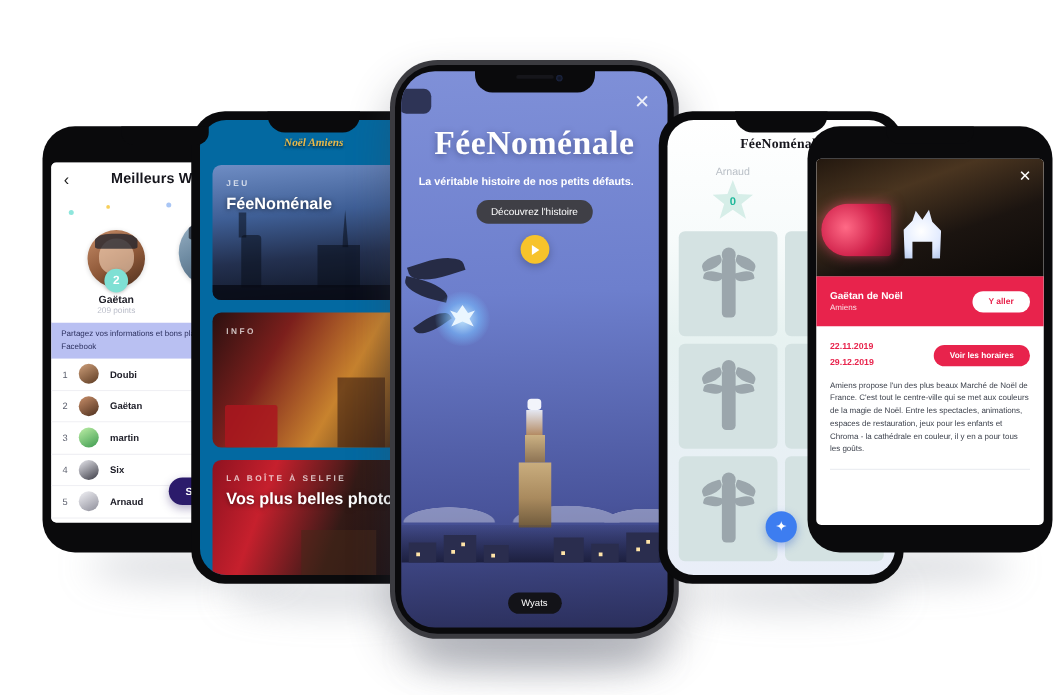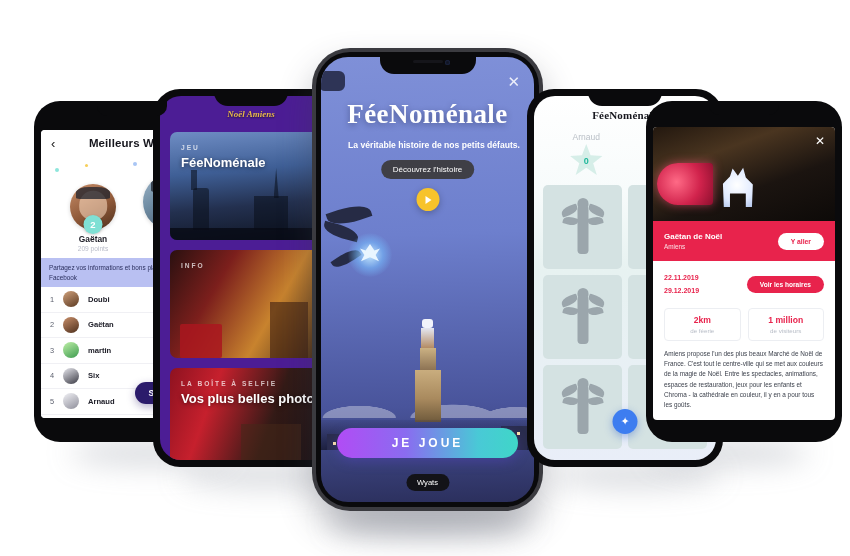--- a/index.html
+++ b/index.html
@@ -46,21 +46,21 @@
   .lb-row{display:flex;align-items:center;height:24.5px;padding:0 9px;border-bottom:1px solid #f0f0f4;background:#fff;}
   .lb-row .idx{width:13px;font-size:7.4px;color:#5b5f6d;}
   .lb-row .rav{width:16px;height:16px;border-radius:50%;margin-right:9px;overflow:hidden;position:relative;}
   .lb-row .nm2{font-size:7.6px;color:#20202a;font-weight:600;}
   .connect-btn{position:absolute;right:9px;bottom:14px;background:#2b1b6b;color:#fff;
                font-size:8.4px;font-weight:700;border-radius:13px;padding:6px 13px;
                box-shadow:0 3px 8px rgba(43,27,107,.35);}
 
   
   #p2{left:153px;top:89px;width:196px;height:378px;border-radius:27px;}
-  #p2 .screen{left:7px;top:7px;right:7px;bottom:7px;border-radius:21px;background:#4c1d95;}
+  #p2 .screen{left:7px;top:7px;right:7px;bottom:7px;border-radius:21px;background:#0369a1;}
   #p2 .notch{width:74px;height:17px;}
   .logo-bar{height:36px;display:flex;align-items:center;justify-content:center;}
   .logo-script{font-family:"Liberation Serif",serif;font-style:italic;font-weight:700;
                font-size:9px;color:#e8b94a;text-align:center;line-height:.95;
                text-shadow:0 1px 2px rgba(0,0,0,.6);}
   .feed{padding:0 10px;display:flex;flex-direction:column;gap:10px;}
   .fcard{position:relative;border-radius:7px;overflow:hidden;height:108px;}
   .fcard .kicker{position:absolute;left:11px;top:12px;font-size:6.6px;letter-spacing:2px;
                  color:rgba(255,255,255,.72);font-weight:600;}
   .fcard .ftitle{position:absolute;left:11px;top:24px;right:10px;font-size:13px;font-weight:700;
@@ -79,21 +79,21 @@
   #p3 .notch{width:96px;height:22px;top:4px;z-index:9;border-radius:0 0 14px 14px;}
   .speaker{position:absolute;left:50%;transform:translateX(-50%);top:8px;width:30px;height:3px;
            border-radius:2px;background:#15151a;}
   .cam{position:absolute;right:26px;top:8px;width:5px;height:5px;border-radius:50%;
        background:#10131f;box-shadow:inset 0 0 2px #2a3c6e;}
   .hero-close{position:absolute;right:14px;top:17px;font-size:15px;color:rgba(255,255,255,.85);
               line-height:1;font-weight:300;}
   .hero-title{position:absolute;left:0;right:0;top:42px;text-align:center;
               font-family:"Liberation Serif",serif;font-weight:700;color:#fff;
               font-size:27px;letter-spacing:.4px;text-shadow:0 2px 6px rgba(20,24,60,.4);}
-  .hero-sub{position:absolute;left:14px;right:14px;top:83px;text-align:right;color:#fff;
+  .hero-sub{position:absolute;left:14px;right:14px;top:83px;text-align:left;color:#fff;
             font-size:8.6px;font-weight:600;}
   .hero-disc{position:absolute;left:50%;transform:translateX(-50%);top:103px;
              background:#3f3f46;color:#fff;font-size:8px;border-radius:11px;padding:5px 12px;}
   .hero-play{position:absolute;left:50%;transform:translateX(-50%);top:131px;
              width:23px;height:23px;border-radius:50%;background:#f7c32b;
              display:flex;align-items:center;justify-content:center;
              box-shadow:0 2px 7px rgba(0,0,0,.25);}
   .hero-play span{width:0;height:0;border-left:6px solid #fff;border-top:4px solid transparent;
                   border-bottom:4px solid transparent;margin-left:2px;}
   .fairy{position:absolute;left:27px;top:176px;width:44px;height:44px;border-radius:50%;
@@ -357,21 +357,20 @@
       </div>
 
       <div class="hero-sub">La véritable histoire de nos petits défauts.</div>
 
       <div class="hero-disc">Découvrez l'histoire</div>
 
       <div class="hero-play">
           <span></span>
         </div>
 
-      <div class="play-btn">JE JOUE</div>
       <div class="aide">Wyats</div>
     </div>
   </div>
 
   <div class="phone" id="p4">
     <div class="notch"></div>
     <div class="screen">
 
       <div class="g-head">
         <div class="g-logo">
@@ -484,29 +483,19 @@
       </div>
 
       <div class="m-dates">
         <div>
           <div class="dd">22.11.2019</div>
           <div class="dd">29.12.2019</div>
         </div>
         <div class="pill-red">Voir les horaires</div>
       </div>
 
-      <div class="m-stats">
-        <div class="m-stat">
-          <div class="v">2km</div>
-          <div class="k">de féerie</div>
-        </div>
-        <div class="m-stat">
-          <div class="v">1 million</div>
-          <div class="k">de visiteurs</div>
-        </div>
-      </div>
 
       <div class="m-desc">Amiens propose l'un des plus beaux Marché de Noël de France. C'est tout le centre-ville qui se met aux couleurs de la magie de Noël. Entre les spectacles, animations, espaces de restauration, jeux pour les enfants et Chroma - la cathédrale en couleur, il y en a pour tous les goûts.</div>
       <div class="m-rule"></div>
     </div>
   </div>
 
 </div>
 
 </body></html>

